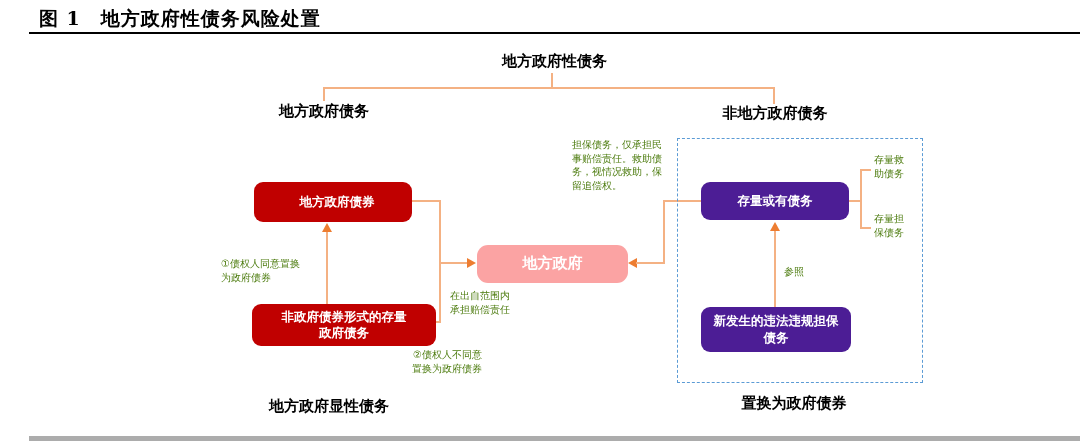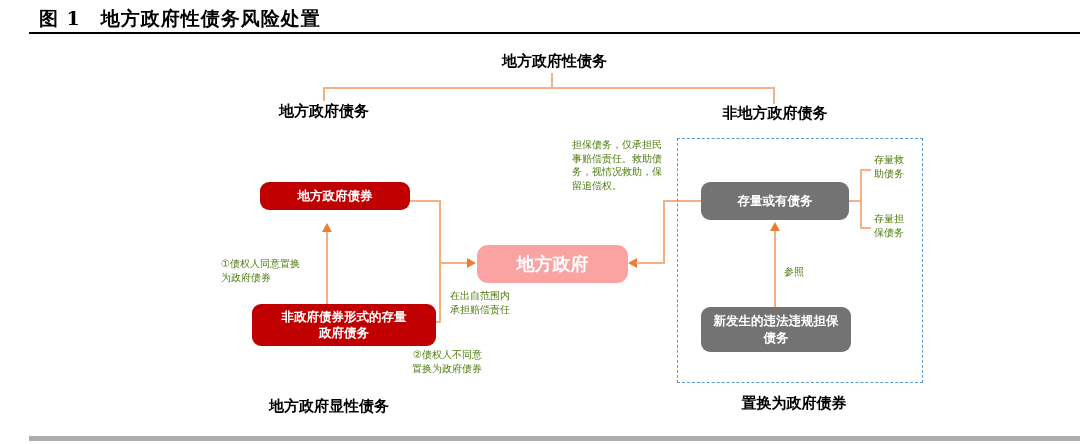--- a/index.html
+++ b/index.html
@@ -19,21 +19,21 @@
   .ah{position:absolute;width:0;height:0;}
   .ah-right{border-top:5px solid transparent;border-bottom:5px solid transparent;border-left:9px solid #ED7D31;}
   .ah-left {border-top:5px solid transparent;border-bottom:5px solid transparent;border-right:9px solid #ED7D31;}
   .ah-up   {border-left:5px solid transparent;border-right:5px solid transparent;border-bottom:9px solid #ED7D31;}
 
   
   .box{position:absolute;display:flex;align-items:center;justify-content:center;text-align:center;
        color:#fff;font-weight:bold;font-size:12.5px;line-height:1.3;white-space:pre-line;z-index:2;}
   .box-red {background:#C00000;border-radius:9px;}
   .box-pink{background:#FBA3A3;border-radius:11px;}
-  .box-blue{background:#737373;border-radius:9px;}
+  .box-blue{background:#4c1d95;border-radius:9px;}
 
   
   .hlabel{position:absolute;font-weight:bold;font-size:15px;color:#000;text-align:center;white-space:nowrap;}
   .note{position:absolute;font-size:10px;line-height:1.36;color:#4d7c0f;white-space:pre-line;z-index:2;}
   .note-bg{background:#fff;padding-right:2px;}
 
   .dashed-box{position:absolute;left:648px;top:138px;width:244px;height:243px;
               border:1.5px dashed #5B9BD5;z-index:1;background:transparent;}
 </style>
 </head>
@@ -45,42 +45,42 @@
   <div class="title-rule"></div>
 
   <div class="hlabel" style="left:448px;top:52px;width:155px;">地方政府性债务</div>
   <div class="ln" style="left:522px;top:73px;width:2px;height:15px;"></div>
   <div class="ln" style="left:294px;top:87px;width:452px;height:2px;"></div>
   <div class="ln" style="left:294px;top:87px;width:2px;height:14px;"></div>
   <div class="ln" style="left:744px;top:87px;width:2px;height:17px;"></div>
   <div class="hlabel" style="left:220px;top:102px;width:150px;">地方政府债务</div>
   <div class="hlabel" style="left:660px;top:104px;width:172px;">非地方政府债务</div>
 
-  <div class="box box-red" style="left:231px;top:182px;width:150px;height:28px;">地方政府债券</div>
+  <div class="box box-red" style="left:225px;top:182px;width:150px;height:40px;padding-left:8px;">地方政府债券</div>
   <div class="box box-red" style="left:223px;top:304px;width:184px;height:42px;">非政府债券形式的存量
 政府债务</div>
 
   <div class="ln" style="left:297px;top:231px;width:2px;height:73px;"></div>
   <div class="ah ah-up" style="left:293px;top:223px;"></div>
 
   <div class="note" style="left:192px;top:257px;">①债权人同意置换
 为政府债券</div>
   <div class="note" style="left:383px;top:348px;text-align:right;">②债权人不同意
 置换为政府债券</div>
 
   <div class="ln" style="left:375px;top:200px;width:37px;height:2px;"></div>
   <div class="ln" style="left:375px;top:321px;width:37px;height:2px;"></div>
   <div class="ln" style="left:410px;top:200px;width:2px;height:123px;"></div>
   <div class="ln" style="left:410px;top:262px;width:30px;height:2px;"></div>
   <div class="ah ah-right" style="left:438px;top:258px;"></div>
 
   <div class="note" style="left:421px;top:289px;">在出自范围内
 承担赔偿责任</div>
 
-  <div class="box box-pink" style="left:448px;top:245px;width:151px;height:38px;font-size:18px;">地方政府</div>
+  <div class="box box-pink" style="left:448px;top:245px;width:151px;height:38px;font-size:15px;">地方政府</div>
 
   <div class="ah ah-left" style="left:599px;top:258px;"></div>
   <div class="ln" style="left:607px;top:262px;width:28px;height:2px;"></div>
   <div class="ln" style="left:634px;top:200px;width:2px;height:64px;"></div>
   <div class="ln" style="left:634px;top:200px;width:38px;height:2px;"></div>
 
   <div class="dashed-box"></div>
 
   <div class="note note-bg" style="left:543px;top:138px;z-index:3;">担保债务，仅承担民
 事赔偿责任。救助债

